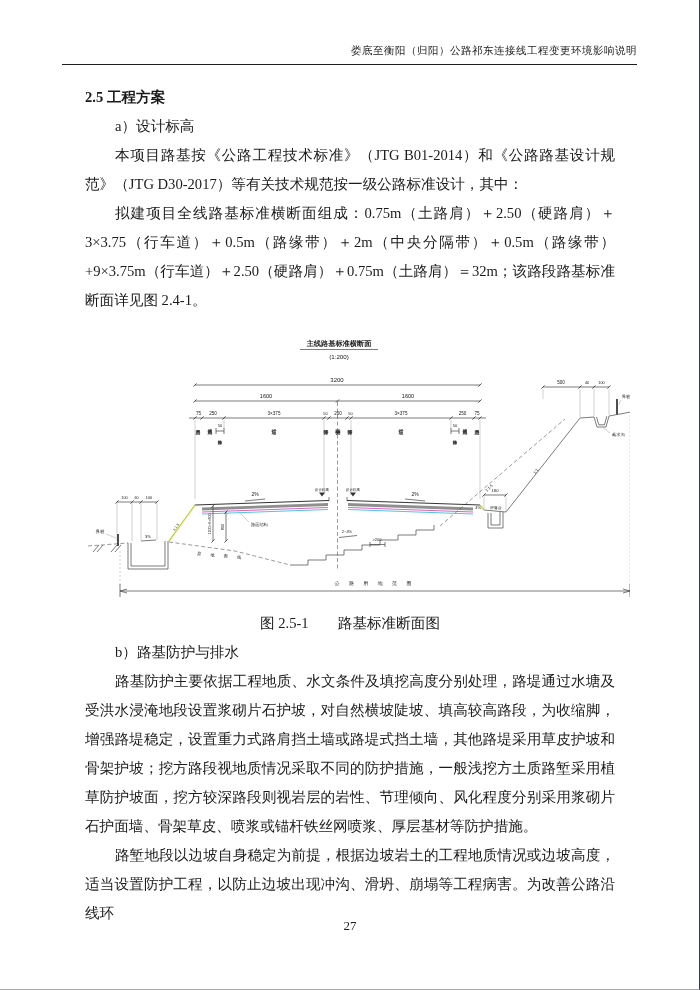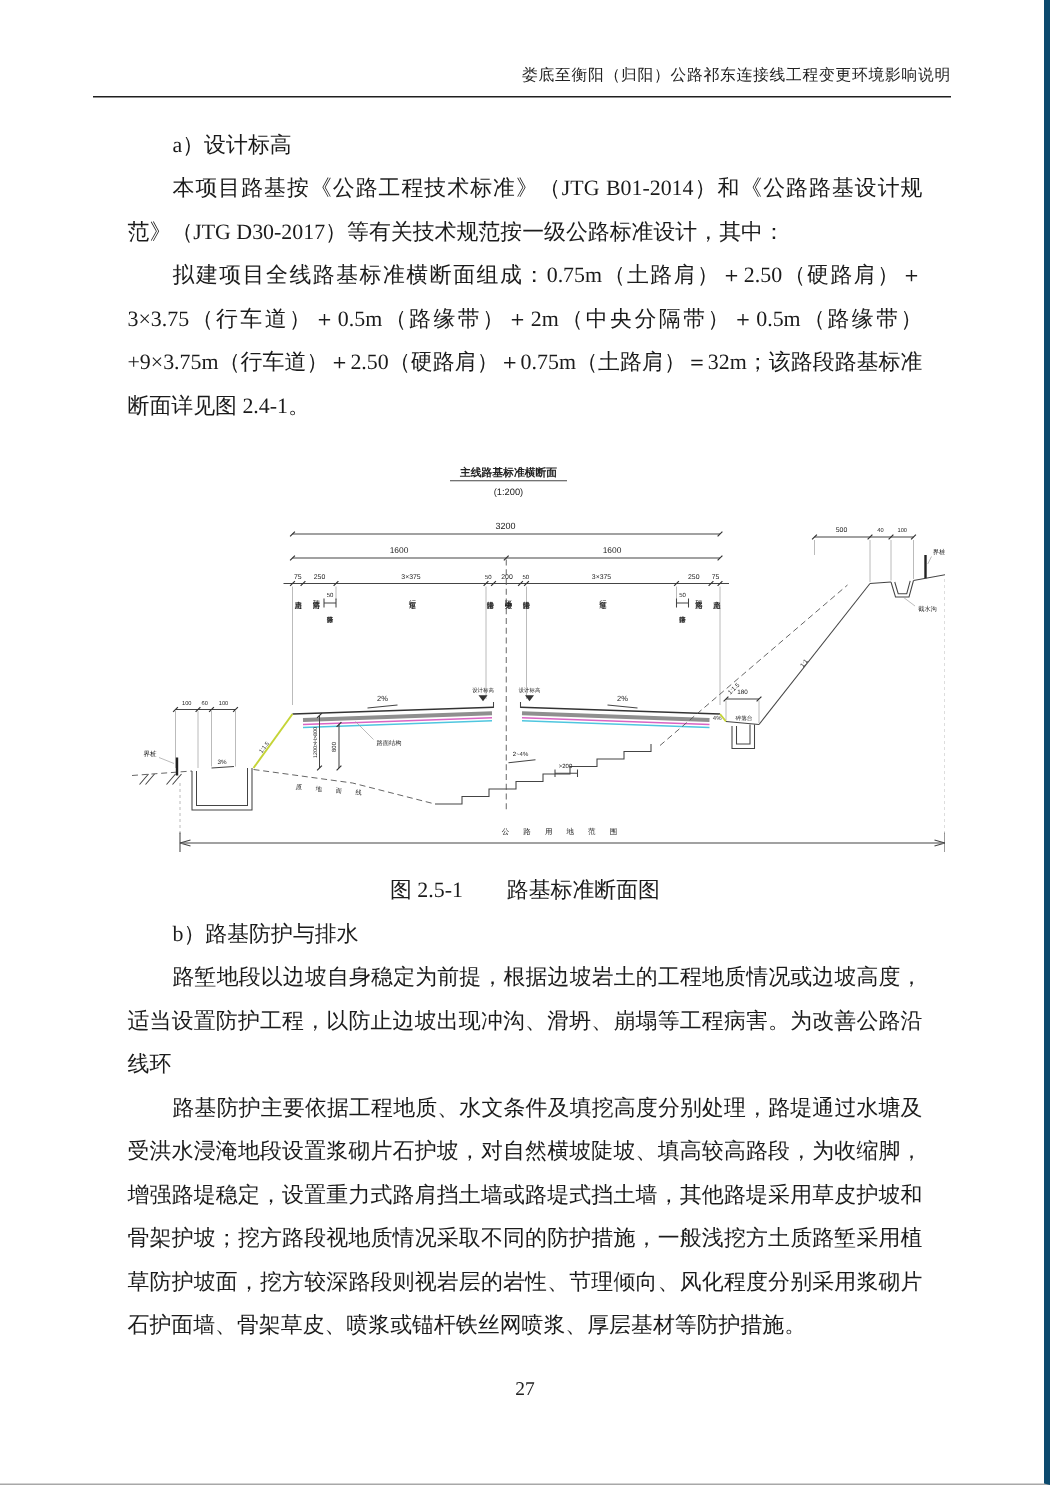--- a/index.html
+++ b/index.html
@@ -1,19 +1,19 @@
 <!DOCTYPE html>
 <html><head>
 <meta charset="utf-8">
 <style>
   html,body{margin:0;padding:0;background:#ffffff;}
   body{width:700px;height:990px;overflow:hidden;position:relative;
        font-family:"Liberation Serif","DejaVu Serif",serif;color:#1b1b1b;}
   .page{box-sizing:border-box;width:700px;height:990px;padding:44px 62px 0 62px;
-        border-right:4px solid #0c4a6e;border-bottom:1px solid #a8a8a8;}
+        border-right:1px solid #0c4a6e;border-bottom:1px solid #a8a8a8;}
   .doc-header{text-align:right;font-size:10.5px;letter-spacing:.5px;color:#222;
         padding-bottom:6px;border-bottom:1.6px solid #1f1f1f;line-height:14px;}
   .content{margin:18px 0 0 23px;width:530px;font-size:14.6px;line-height:29px;
         text-align:justify;}
   .h1{font-weight:bold;}
   .h2{font-weight:normal;}
   .sub-item{text-indent:30px;}
   .para{text-indent:30px;margin:0;}
   .figure-wrap{margin:14px 0 0 0;}
   .figure-wrap svg{display:block;}
@@ -36,20 +36,21 @@
   .tri{fill:#333;}
 </style>
 </head>
 <body>
 
 <div class="page">
 
   <div class="doc-header">娄底至衡阳（归阳）公路祁东连接线工程变更环境影响说明</div>
 
   <div class="content">
+    <div class="h1">2.5 工程方案</div>
     <div class="sub-item">a）设计标高</div>
     <p class="para">本项目路基按《公路工程技术标准》（JTG B01-2014）和《公路路基设计规范》（JTG D30-2017）等有关技术规范按一级公路标准设计，其中：</p>
     <p class="para">拟建项目全线路基标准横断面组成：0.75m（土路肩）＋2.50（硬路肩）＋3×3.75（行车道）＋0.5m（路缘带）＋2m（中央分隔带）＋0.5m（路缘带）+9×3.75m（行车道）＋2.50（硬路肩）＋0.75m（土路肩）＝32m；该路段路基标准断面详见图 2.4-1。</p>
 
     <div class="figure-wrap">
       <svg width="545" height="280" viewBox="0 0 545 280">
 
         <text x="254" y="17" font-size="7.2" font-weight="bold" text-anchor="middle">主线路基标准横断面</text>
         <path class="ln" d="M215,20.5 L293,20.5"></path>
         <text x="254" y="30" font-size="6.2" text-anchor="middle">(1:200)</text>
@@ -245,18 +246,18 @@
           <path class="dashf" d="M35,222 L35,256 M545,86 L545,256"></path>
           <path class="ln" d="M35,262 L545,262 M35,255 L35,268 M545,255 L545,268"></path>
           <path class="ln" d="M35,262 l7,-2 m-7,2 l7,2 M545,262 l-7,-2 m7,2 l-7,2"></path>
           <text x="290" y="256" font-size="5" text-anchor="middle" letter-spacing="4">公 路 用 地 范 围</text>
         </g>
       </svg>
     </div>
 
     <div class="fig-caption">图 2.5-1　　路基标准断面图</div>
     <div class="sub-item">b）路基防护与排水</div>
+    <p class="para">路基防护主要依据工程地质、水文条件及填挖高度分别处理，路堤通过水塘及受洪水浸淹地段设置浆砌片石护坡，对自然横坡陡坡、填高较高路段，为收缩脚，增强路堤稳定，设置重力式路肩挡土墙或路堤式挡土墙，其他路堤采用草皮护坡和骨架护坡；挖方路段视地质情况采取不同的防护措施，一般浅挖方土质路堑采用植草防护坡面，挖方较深路段则视岩层的岩性、节理倾向、风化程度分别采用浆砌片石护面墙、骨架草皮、喷浆或锚杆铁丝网喷浆、厚层基材等防护措施。</p>
     <p class="para">路堑地段以边坡自身稳定为前提，根据边坡岩土的工程地质情况或边坡高度，适当设置防护工程，以防止边坡出现冲沟、滑坍、崩塌等工程病害。为改善公路沿线环</p>
-    <p class="para">路基防护主要依据工程地质、水文条件及填挖高度分别处理，路堤通过水塘及受洪水浸淹地段设置浆砌片石护坡，对自然横坡陡坡、填高较高路段，为收缩脚，增强路堤稳定，设置重力式路肩挡土墙或路堤式挡土墙，其他路堤采用草皮护坡和骨架护坡；挖方路段视地质情况采取不同的防护措施，一般浅挖方土质路堑采用植草防护坡面，挖方较深路段则视岩层的岩性、节理倾向、风化程度分别采用浆砌片石护面墙、骨架草皮、喷浆或锚杆铁丝网喷浆、厚层基材等防护措施。</p>
   </div>
 
   <div class="page-number">27</div>
 </div>
 
 </body></html>

